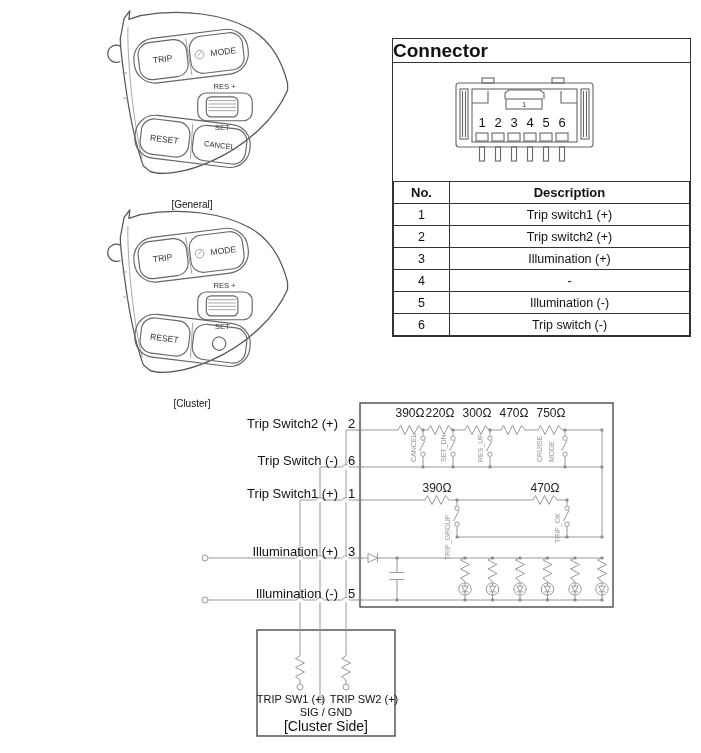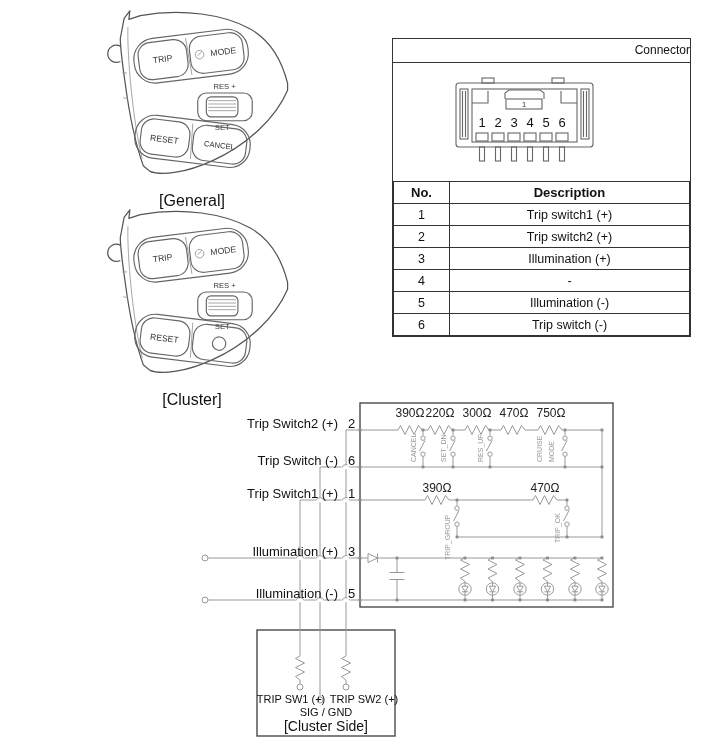--- a/index.html
+++ b/index.html
@@ -1,22 +1,22 @@
 <!DOCTYPE html>
 <html><head>
 <meta charset="utf-8">
 <style>
   html,body{margin:0;padding:0;background:#fff;}
   .canvas{position:relative;width:701px;height:753px;background:#fff;
           font-family:"Liberation Sans",sans-serif;color:#111;overflow:hidden;}
   .fig{position:absolute;width:212px;text-align:center;}
-  .fig-caption{font-size:16px;margin-top:8px;color:#111;}
+  .fig-caption{font-size:10px;margin-top:15px;color:#111;}
   
   .panel{position:absolute;left:392px;top:38px;width:299px;border:1.5px solid #333;background:#fff;box-sizing:border-box;}
-  .panel-title{height:23px;line-height:23px;text-align:right;font-weight:normal;font-size:12px;border-bottom:1.5px solid #333;}
+  .panel-title{height:23px;line-height:23px;text-align:left;font-weight:bold;font-size:19px;border-bottom:1.5px solid #333;}
   .panel-drawing{height:118px;}
   .pin-table{width:100%;border-collapse:collapse;font-size:12.5px;table-layout:fixed;}
   .pin-table th,.pin-table td{border:1px solid #333;text-align:center;height:21px;padding:0;}
   .pin-table th{font-weight:bold;font-size:13px;}
   .pin-table tr>*:first-child{width:55px;}
   
   .ln{stroke:#555;fill:none;stroke-width:1.3;stroke-linejoin:round;}
   .ln2{stroke:#666;fill:none;stroke-width:1.2;}
   .lnt{stroke:#999;fill:none;stroke-width:.9;}
   .wlbl{font-size:9px;fill:#333;}

